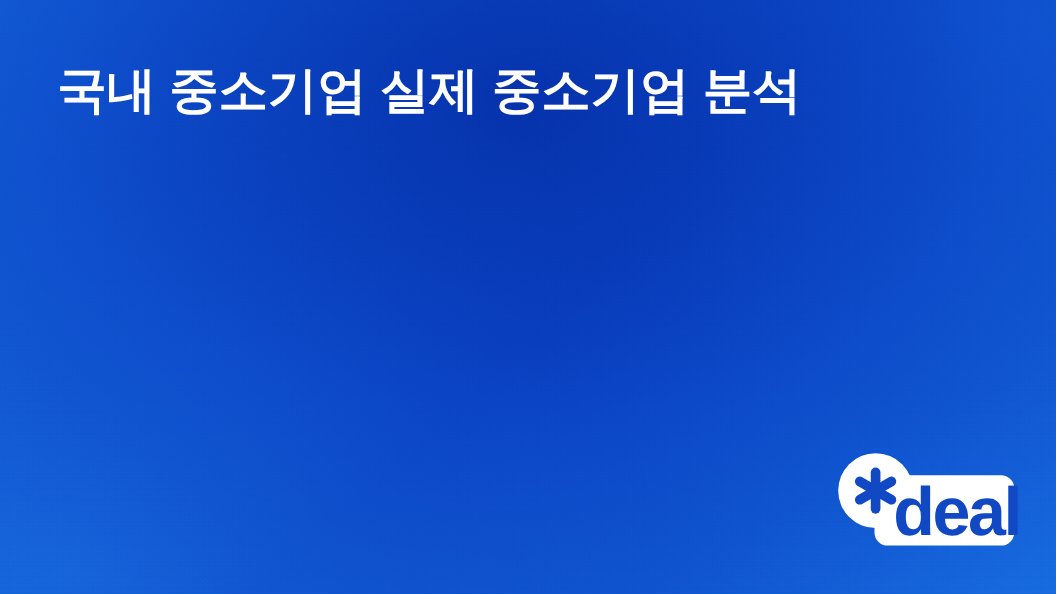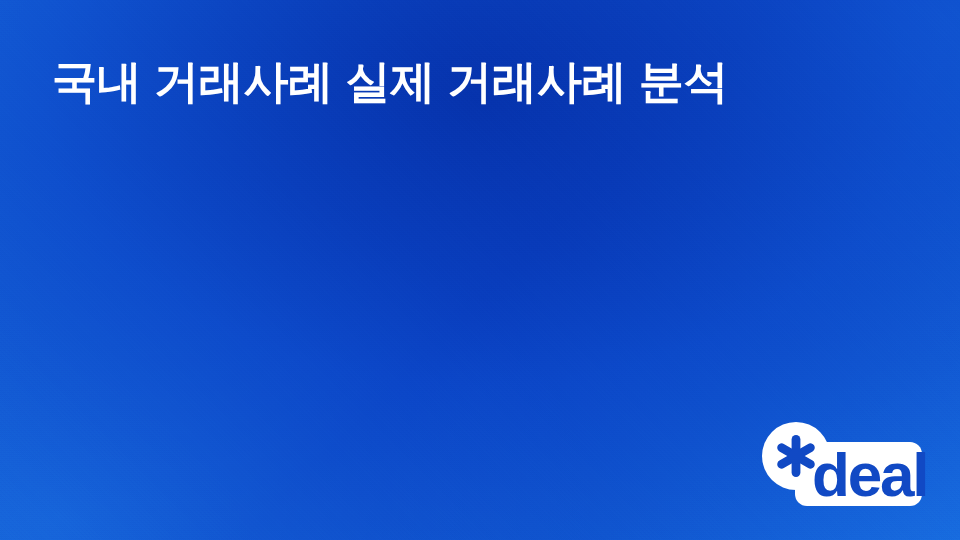--- a/index.html
+++ b/index.html
@@ -53,21 +53,21 @@
     line-height: 1.22;
     letter-spacing: -0.2px;
     white-space: nowrap;
     z-index: 3;
   }
 
   
   .logo {
     position: absolute;
     left: 762px;
-    top: 420px;
+    top: 410px;
     width: 164px;
     height: 92px;
     z-index: 4;
   }
   .logo-svg {
     display: block;
     width: 100%;
     height: 100%;
     overflow: visible;
   }
@@ -76,21 +76,21 @@
     font-weight: 700;
     font-size: 62px;
     letter-spacing: -2.2px;
   }
 </style>
 </head>
 <body>
 
 <div class="slide">
 
-  <h1 class="slide-title">국내 거래사례 실제 거래사례 분석</h1>
+  <h1 class="slide-title">국내 중소기업 실제 중소기업 분석</h1>
 
   <div class="logo">
     <svg class="logo-svg" viewBox="0 0 164 92" aria-hidden="true">
 
       <circle cx="34" cy="36" r="34" fill="#ffffff"></circle>
 
       <rect x="33" y="22" width="127" height="64" rx="12" ry="12" fill="#ffffff"></rect>
 
       <g fill="#1149c4">
         <rect x="29.6" y="15" width="8.8" height="42" rx="4.4"></rect>

